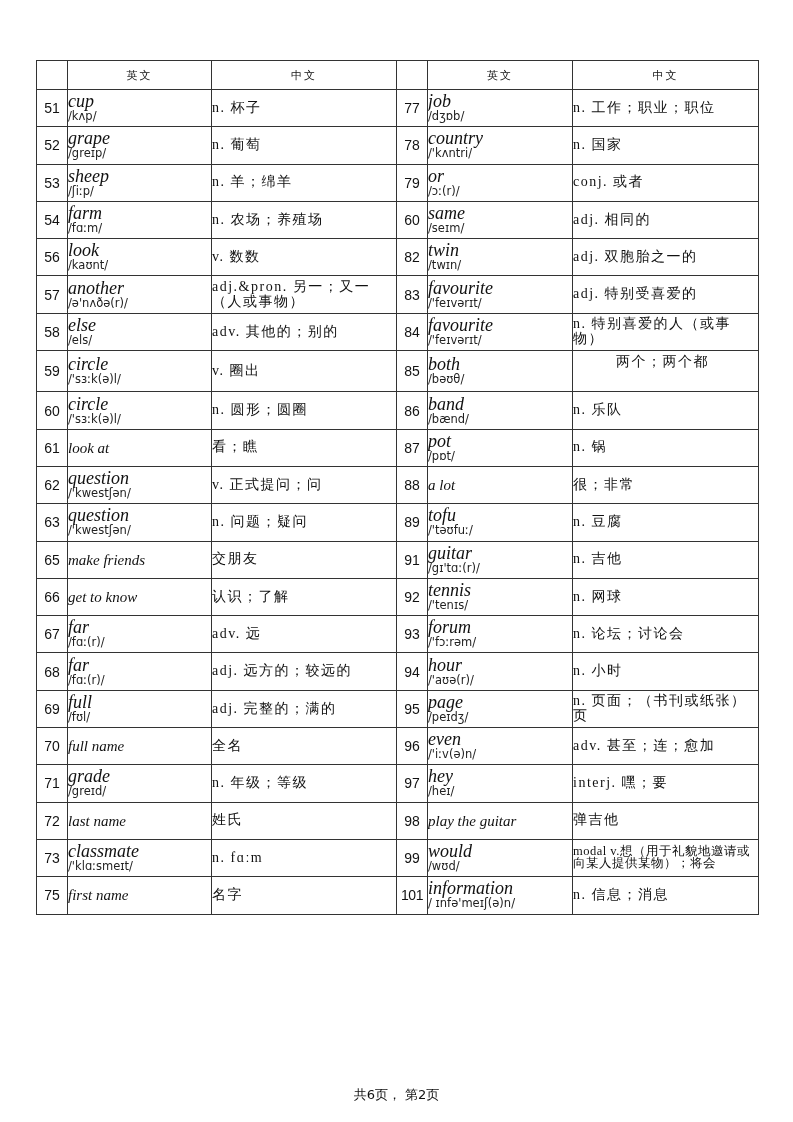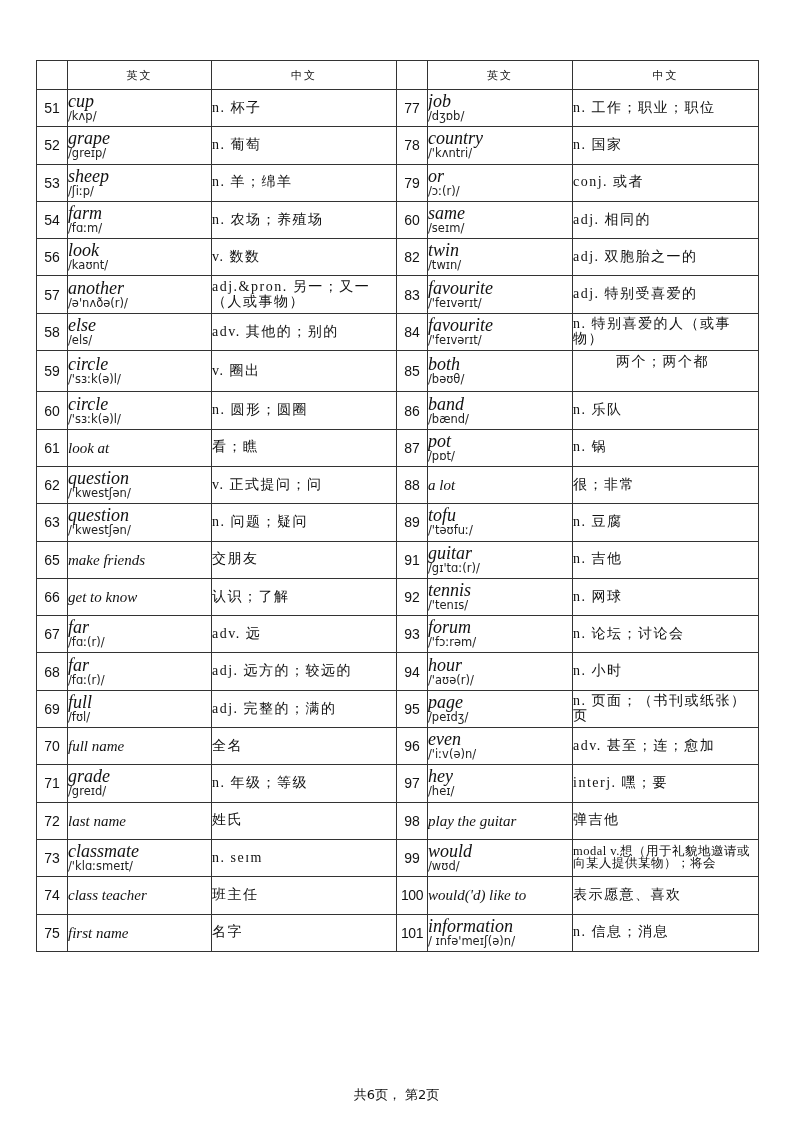--- a/index.html
+++ b/index.html
@@ -317,39 +317,27 @@
           <span class="word phrase">play the guitar</span>
         </td>
         <td class="zh">弹吉他</td>
       </tr>
       <tr>
         <td class="num">73</td>
         <td class="en">
           <span class="word">classmate</span>
           <span class="ipa">/'klɑːsmeɪt/</span>
         </td>
-        <td class="zh">n. seɪm</td>
+        <td class="zh">n. fɑːm</td>
         <td class="num">99</td>
         <td class="en">
           <span class="word">would</span>
           <span class="ipa">/wʊd/</span>
         </td>
         <td class="zh tight">modal v.想（用于礼貌地邀请或向某人提供某物）；将会</td>
-      </tr>
-      <tr>
-        <td class="num">74</td>
-        <td class="en">
-          <span class="word phrase">class teacher</span>
-        </td>
-        <td class="zh">班主任</td>
-        <td class="num n3">100</td>
-        <td class="en">
-          <span class="word phrase">would('d) like to</span>
-        </td>
-        <td class="zh">表示愿意、喜欢</td>
       </tr>
       <tr>
         <td class="num">75</td>
         <td class="en">
           <span class="word phrase">first name</span>
         </td>
         <td class="zh">名字</td>
         <td class="num n3">101</td>
         <td class="en">
           <span class="word">information</span>

